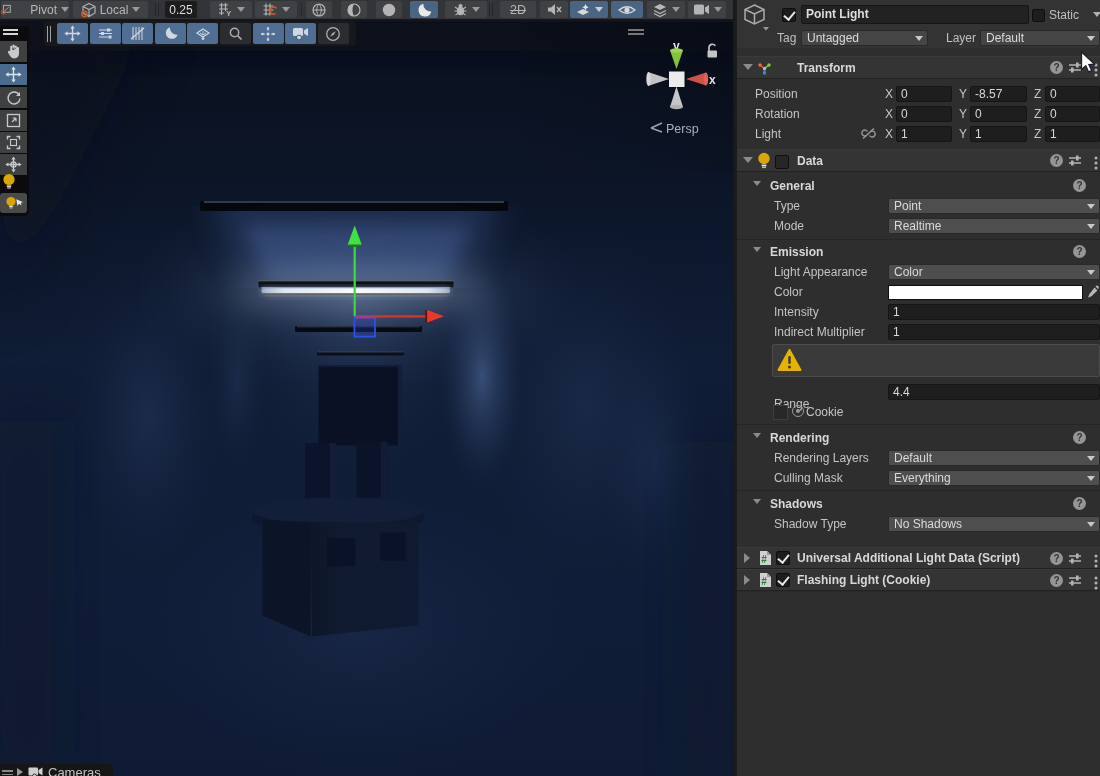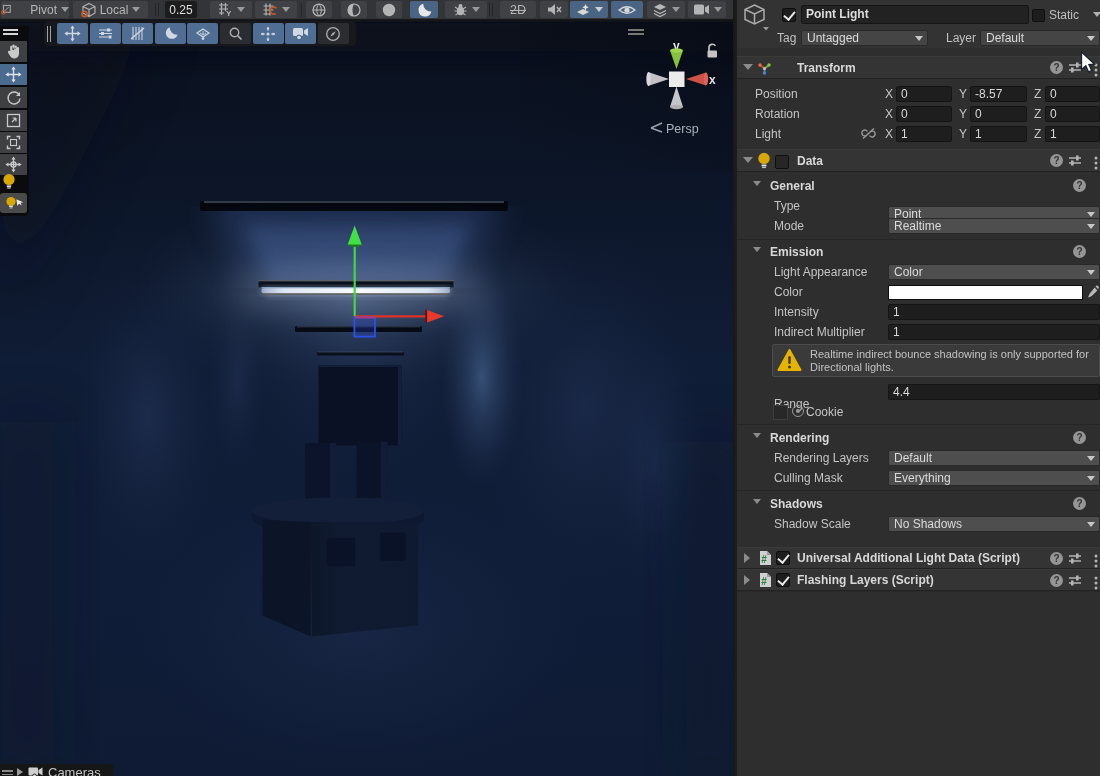--- a/index.html
+++ b/index.html
@@ -525,21 +525,21 @@
     <svg style="position:absolute;left:359px;top:156px" width="4" height="14" viewBox="0 0 4 14">
         <circle cx="2" cy="2" r="1.5" fill="#b4b4b4"></circle>
         <circle cx="2" cy="7" r="1.5" fill="#b4b4b4"></circle>
         <circle cx="2" cy="12" r="1.5" fill="#b4b4b4"></circle>
       </svg>
 
     <div class="fold" style="left:18px;top:181px;border-left-width:4px;border-right-width:4px;border-top-width:5px"></div>
     <div class="bold" style="position:absolute;left:35px;top:179px">General</div>
     <div class="qm" style="left:338px;top:179px">?</div>
     <div class="row" style="top:196px;left:39px;color:#c4c4c4">Type</div>
-    <div class="dd" style="left:153px;top:206px;width:212px">Point<span class="arr"></span></div>
+    <div class="dd" style="left:153px;top:198px;width:212px">Point<span class="arr"></span></div>
     <div class="row" style="top:216px;left:39px;color:#c4c4c4">Mode</div>
     <div class="dd" style="left:153px;top:218px;width:212px">Realtime<span class="arr"></span></div>
     <div class="sep" style="top:239px"></div>
     <div class="fold" style="left:18px;top:247px;border-left-width:4px;border-right-width:4px;border-top-width:5px"></div>
     <div class="bold" style="position:absolute;left:35px;top:245px">Emission</div>
     <div class="qm" style="left:338px;top:245px">?</div>
     <div class="row" style="top:262px;left:39px;color:#c4c4c4">Light Appearance</div>
     <div class="dd" style="left:153px;top:264px;width:212px">Color<span class="arr"></span></div>
     <div class="row" style="top:282px;left:39px;color:#c4c4c4">Color</div>
     <div style="position:absolute;left:153px;top:284.5px;width:195px;height:15px;background:#ffffff;border:1px solid #0f0f0f"></div>
@@ -551,40 +551,39 @@
     <div class="fld" style="left:153px;top:304px;width:212px">1</div>
     <div class="row" style="top:322px;left:39px;color:#c4c4c4">Indirect Multiplier</div>
     <div class="fld" style="left:153px;top:324px;width:212px">1</div>
 
     <div style="position:absolute;left:37px;top:344px;width:328px;height:33px;background:#3a3a3a;border:1px solid #4c4c4c;border-radius:2px"></div>
     <svg style="position:absolute;left:42px;top:348px" width="25" height="25" viewBox="0 0 25 25">
       <path d="M12.5 2 L23.5 22 L1.5 22 Z" fill="#e6b400" stroke="#e6b400" stroke-width="2" stroke-linejoin="round"></path>
       <rect x="11.3" y="8" width="2.4" height="8" rx="1.2" fill="#3a3a3a"></rect>
       <circle cx="12.5" cy="19" r="1.5" fill="#3a3a3a"></circle>
     </svg>
-    <div style="position:absolute;left:75px;top:348px;width:285px;font-size:11px;line-height:12.5px;color:#c2c2c2">Realtime indirect bounce shadowing is only supported for Directional lights.</div>
     <div class="row" style="top:394px;left:39px;color:#c4c4c4">Range</div>
     <div class="fld" style="left:153px;top:384px;width:212px">4.4</div>
     <div style="position:absolute;left:38px;top:404.5px;width:15px;height:15px;background:#282828;border:1px solid #3e3e3e"></div>
     <div style="position:absolute;left:57px;top:405px;width:12px;height:12px;border:1.5px solid #999;border-radius:7px"></div>
     <div style="position:absolute;left:61px;top:409px;width:4px;height:4px;background:#999;border-radius:2px"></div>
     <div class="row" style="top:402px;left:71px;color:#c4c4c4">Cookie</div>
     <div class="sep" style="top:424px"></div>
     <div class="fold" style="left:18px;top:433px;border-left-width:4px;border-right-width:4px;border-top-width:5px"></div>
     <div class="bold" style="position:absolute;left:35px;top:431px">Rendering</div>
     <div class="qm" style="left:338px;top:431px">?</div>
     <div class="row" style="top:448px;left:39px;color:#c4c4c4">Rendering Layers</div>
     <div class="dd" style="left:153px;top:450px;width:212px">Default<span class="arr"></span></div>
     <div class="row" style="top:468px;left:39px;color:#c4c4c4">Culling Mask</div>
     <div class="dd" style="left:153px;top:470px;width:212px">Everything<span class="arr"></span></div>
     <div class="sep" style="top:490px"></div>
     <div class="fold" style="left:18px;top:499px;border-left-width:4px;border-right-width:4px;border-top-width:5px"></div>
     <div class="bold" style="position:absolute;left:35px;top:497px">Shadows</div>
     <div class="qm" style="left:338px;top:497px">?</div>
-    <div class="row" style="top:514px;left:39px;color:#c4c4c4">Shadow Scale</div>
+    <div class="row" style="top:514px;left:39px;color:#c4c4c4">Shadow Type</div>
     <div class="dd" style="left:153px;top:516px;width:212px">No Shadows<span class="arr"></span></div>
 
     <div class="ihead" style="top:547px;height:22px"></div>
     <div class="foldr" style="left:9px;top:553px"></div>
     <svg style="position:absolute;left:24px;top:550px" width="13" height="16" viewBox="0 0 13 16">
         <path d="M1 1h7l4 4v10H1z" fill="#d0d0d0"></path>
         <path d="M8 1l4 4H8z" fill="#9a9a9a"></path>
         <text x="2.2" y="12.5" fill="#2a7d3c" font-size="10" font-weight="bold" font-family="Liberation Sans">#</text>
       </svg>
     <div class="chk on" style="left:41px;top:551px"></div>
@@ -601,21 +600,21 @@
         <circle cx="2" cy="12" r="1.5" fill="#b4b4b4"></circle>
       </svg>
     <div class="ihead" style="top:569px;height:22px"></div>
     <div class="foldr" style="left:9px;top:575px"></div>
     <svg style="position:absolute;left:24px;top:572px" width="13" height="16" viewBox="0 0 13 16">
         <path d="M1 1h7l4 4v10H1z" fill="#d0d0d0"></path>
         <path d="M8 1l4 4H8z" fill="#9a9a9a"></path>
         <text x="2.2" y="12.5" fill="#2a7d3c" font-size="10" font-weight="bold" font-family="Liberation Sans">#</text>
       </svg>
     <div class="chk on" style="left:41px;top:573px"></div>
-    <div class="bold" style="position:absolute;left:62px;top:573px">Flashing Layers (Script)</div>
+    <div class="bold" style="position:absolute;left:62px;top:573px">Flashing Light (Cookie)</div>
     <div class="qm" style="left:315px;top:574px">?</div>
     <svg style="position:absolute;left:333px;top:574px" width="14" height="13" viewBox="0 0 14 13">
         <path d="M1 4h12M1 9h12" stroke="#b4b4b4" stroke-width="1.3"></path>
         <rect x="8" y="1.5" width="2.6" height="5" fill="#b4b4b4"></rect>
         <rect x="3" y="6.5" width="2.6" height="5" fill="#b4b4b4"></rect>
       </svg>
     <svg style="position:absolute;left:359px;top:576px" width="4" height="14" viewBox="0 0 4 14">
         <circle cx="2" cy="2" r="1.5" fill="#b4b4b4"></circle>
         <circle cx="2" cy="7" r="1.5" fill="#b4b4b4"></circle>
         <circle cx="2" cy="12" r="1.5" fill="#b4b4b4"></circle>

